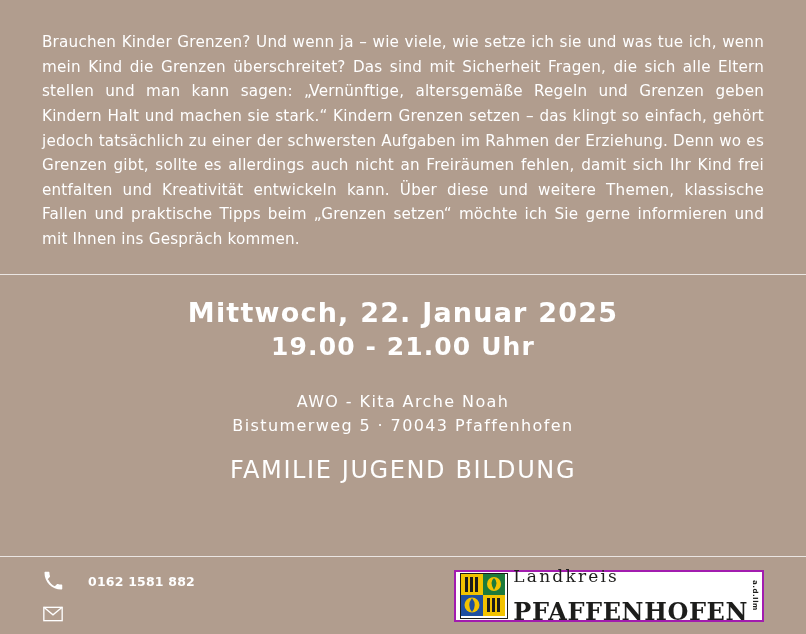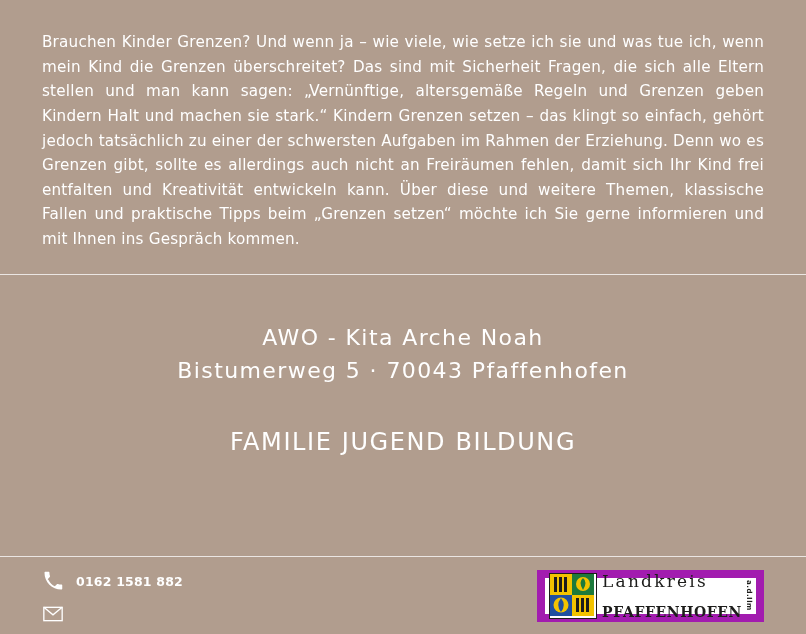--- a/index.html
+++ b/index.html
@@ -51,26 +51,26 @@
   .time-line {
     font-size: 25px;
     font-weight: bold;
     letter-spacing: 1.1px;
     line-height: 1.34;
   }
   .venue-block {
     margin-top: 26px;
   }
   .venue-line {
-    font-size: 22px;
+    font-size: 16px;
     letter-spacing: 1.4px;
     line-height: 1.5;
   }
   .org-block {
-    margin-top: 38px;
+    margin-top: 15px;
   }
   .org-line {
     font-size: 24px;
     letter-spacing: 1.6px;
     line-height: 1.45;
   }
   .speaker-line {
     font-size: 20px;
     letter-spacing: 0.6px;
     line-height: 1.45;
@@ -91,41 +91,41 @@
   .contact {
     display: flex;
     flex-direction: column;
     justify-content: center;
     gap: 11px;
     margin-top: 4px;
   }
   .contact-row {
     display: flex;
     align-items: center;
-    gap: 12px;
+    gap: 24px;
   }
   .contact-icon {
     width: 22px;
     height: 22px;
     display: inline-flex;
     align-items: center;
     justify-content: center;
     flex: 0 0 22px;
   }
   .contact-text {
     font-size: 12.5px;
     font-weight: bold;
     letter-spacing: 0.2px;
     color: #ffffff;
   }
   .logo {
     display: flex;
     align-items: center;
     background: #ffffff;
-    border: 8px solid #a21caf;
+    border: 2px solid #a21caf;
     padding: 3px 4px;
     height: 52px;
     box-sizing: border-box;
     position: relative;
   }
   .crest {
     width: 46px;
     height: 44px;
     flex: 0 0 46px;
     border: 1px solid #1d1d1b;
@@ -138,21 +138,21 @@
     justify-content: center;
     color: #1d1d1b;
     line-height: 1;
   }
   .logo-top {
     font-size: 17px;
     letter-spacing: 2.2px;
     font-family: "DejaVu Serif", serif;
   }
   .logo-bottom {
-    font-size: 14px;
+    font-size: 24px;
     font-weight: bold;
     letter-spacing: 0.6px;
     font-family: "DejaVu Serif", serif;
     margin-top: 15px;
   }
   .logo-side {
     writing-mode: vertical-rl;
     font-size: 7px;
     font-weight: bold;
     color: #1d1d1b;
@@ -174,20 +174,22 @@
 </head>
 <body>
 
 <div class="poster">
 
   <div class="intro">Brauchen Kinder Grenzen? Und wenn ja – wie viele, wie setze ich sie und was tue ich, wenn mein Kind die Grenzen überschreitet? Das sind mit Sicherheit Fragen, die sich alle Eltern stellen und man kann sagen: „Vernünftige, altersgemäße Regeln und Grenzen geben Kindern Halt und machen sie stark.“ Kindern Grenzen setzen – das klingt so einfach, gehört jedoch tatsächlich zu einer der schwersten Aufgaben im Rahmen der Erziehung. Denn wo es Grenzen gibt, sollte es allerdings auch nicht an Freiräumen fehlen, damit sich Ihr Kind frei entfalten und Kreativität entwickeln kann. Über diese und weitere Themen, klassische Fallen und praktische Tipps beim „Grenzen setzen“ möchte ich Sie gerne informieren und mit Ihnen ins Gespräch kommen.</div>
 
   <div class="rule full"></div>
 
   <div class="mid">
+    <div class="date-line">Mittwoch, 22. Januar 2025</div>
+    <div class="time-line">19.00 - 21.00 Uhr</div>
 
     <div class="venue-block">
       <div class="venue-line">AWO - Kita Arche Noah</div>
       <div class="venue-line">Bistumerweg 5 · 70043 Pfaffenhofen</div>
     </div>
 
     <div class="org-block">
       <div class="org-line">FAMILIE JUGEND BILDUNG</div>
     </div>
   </div>

